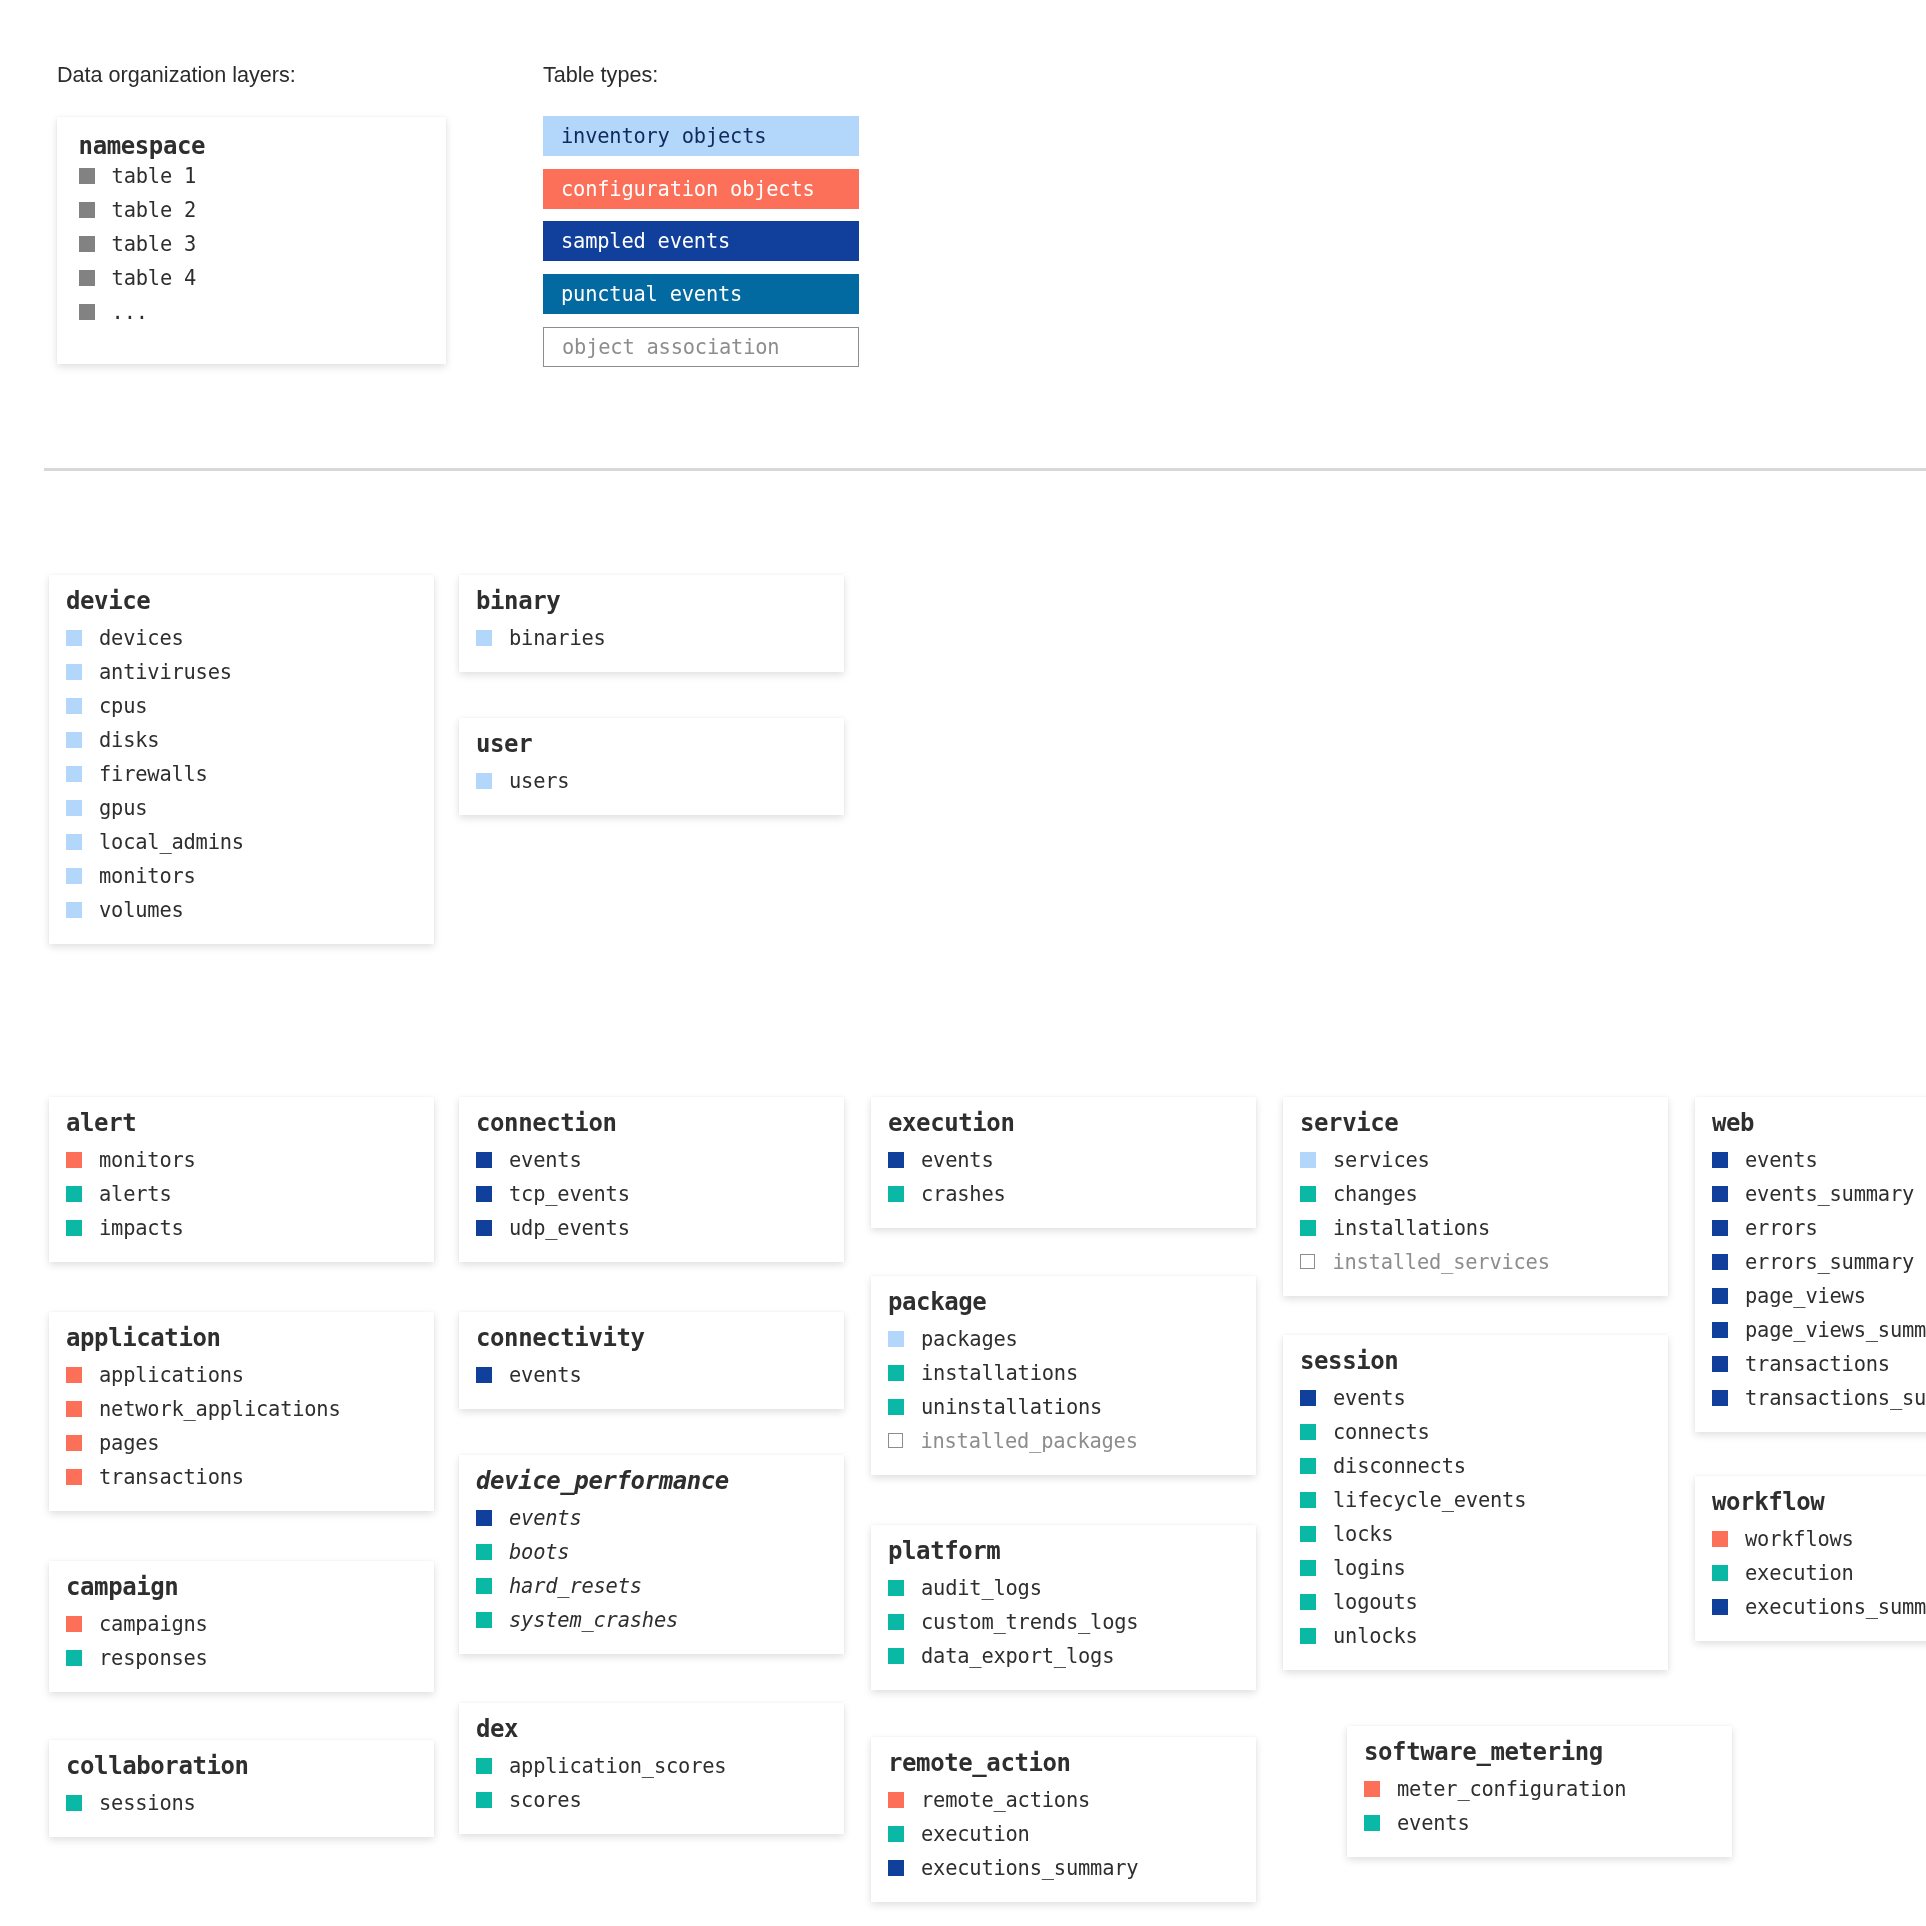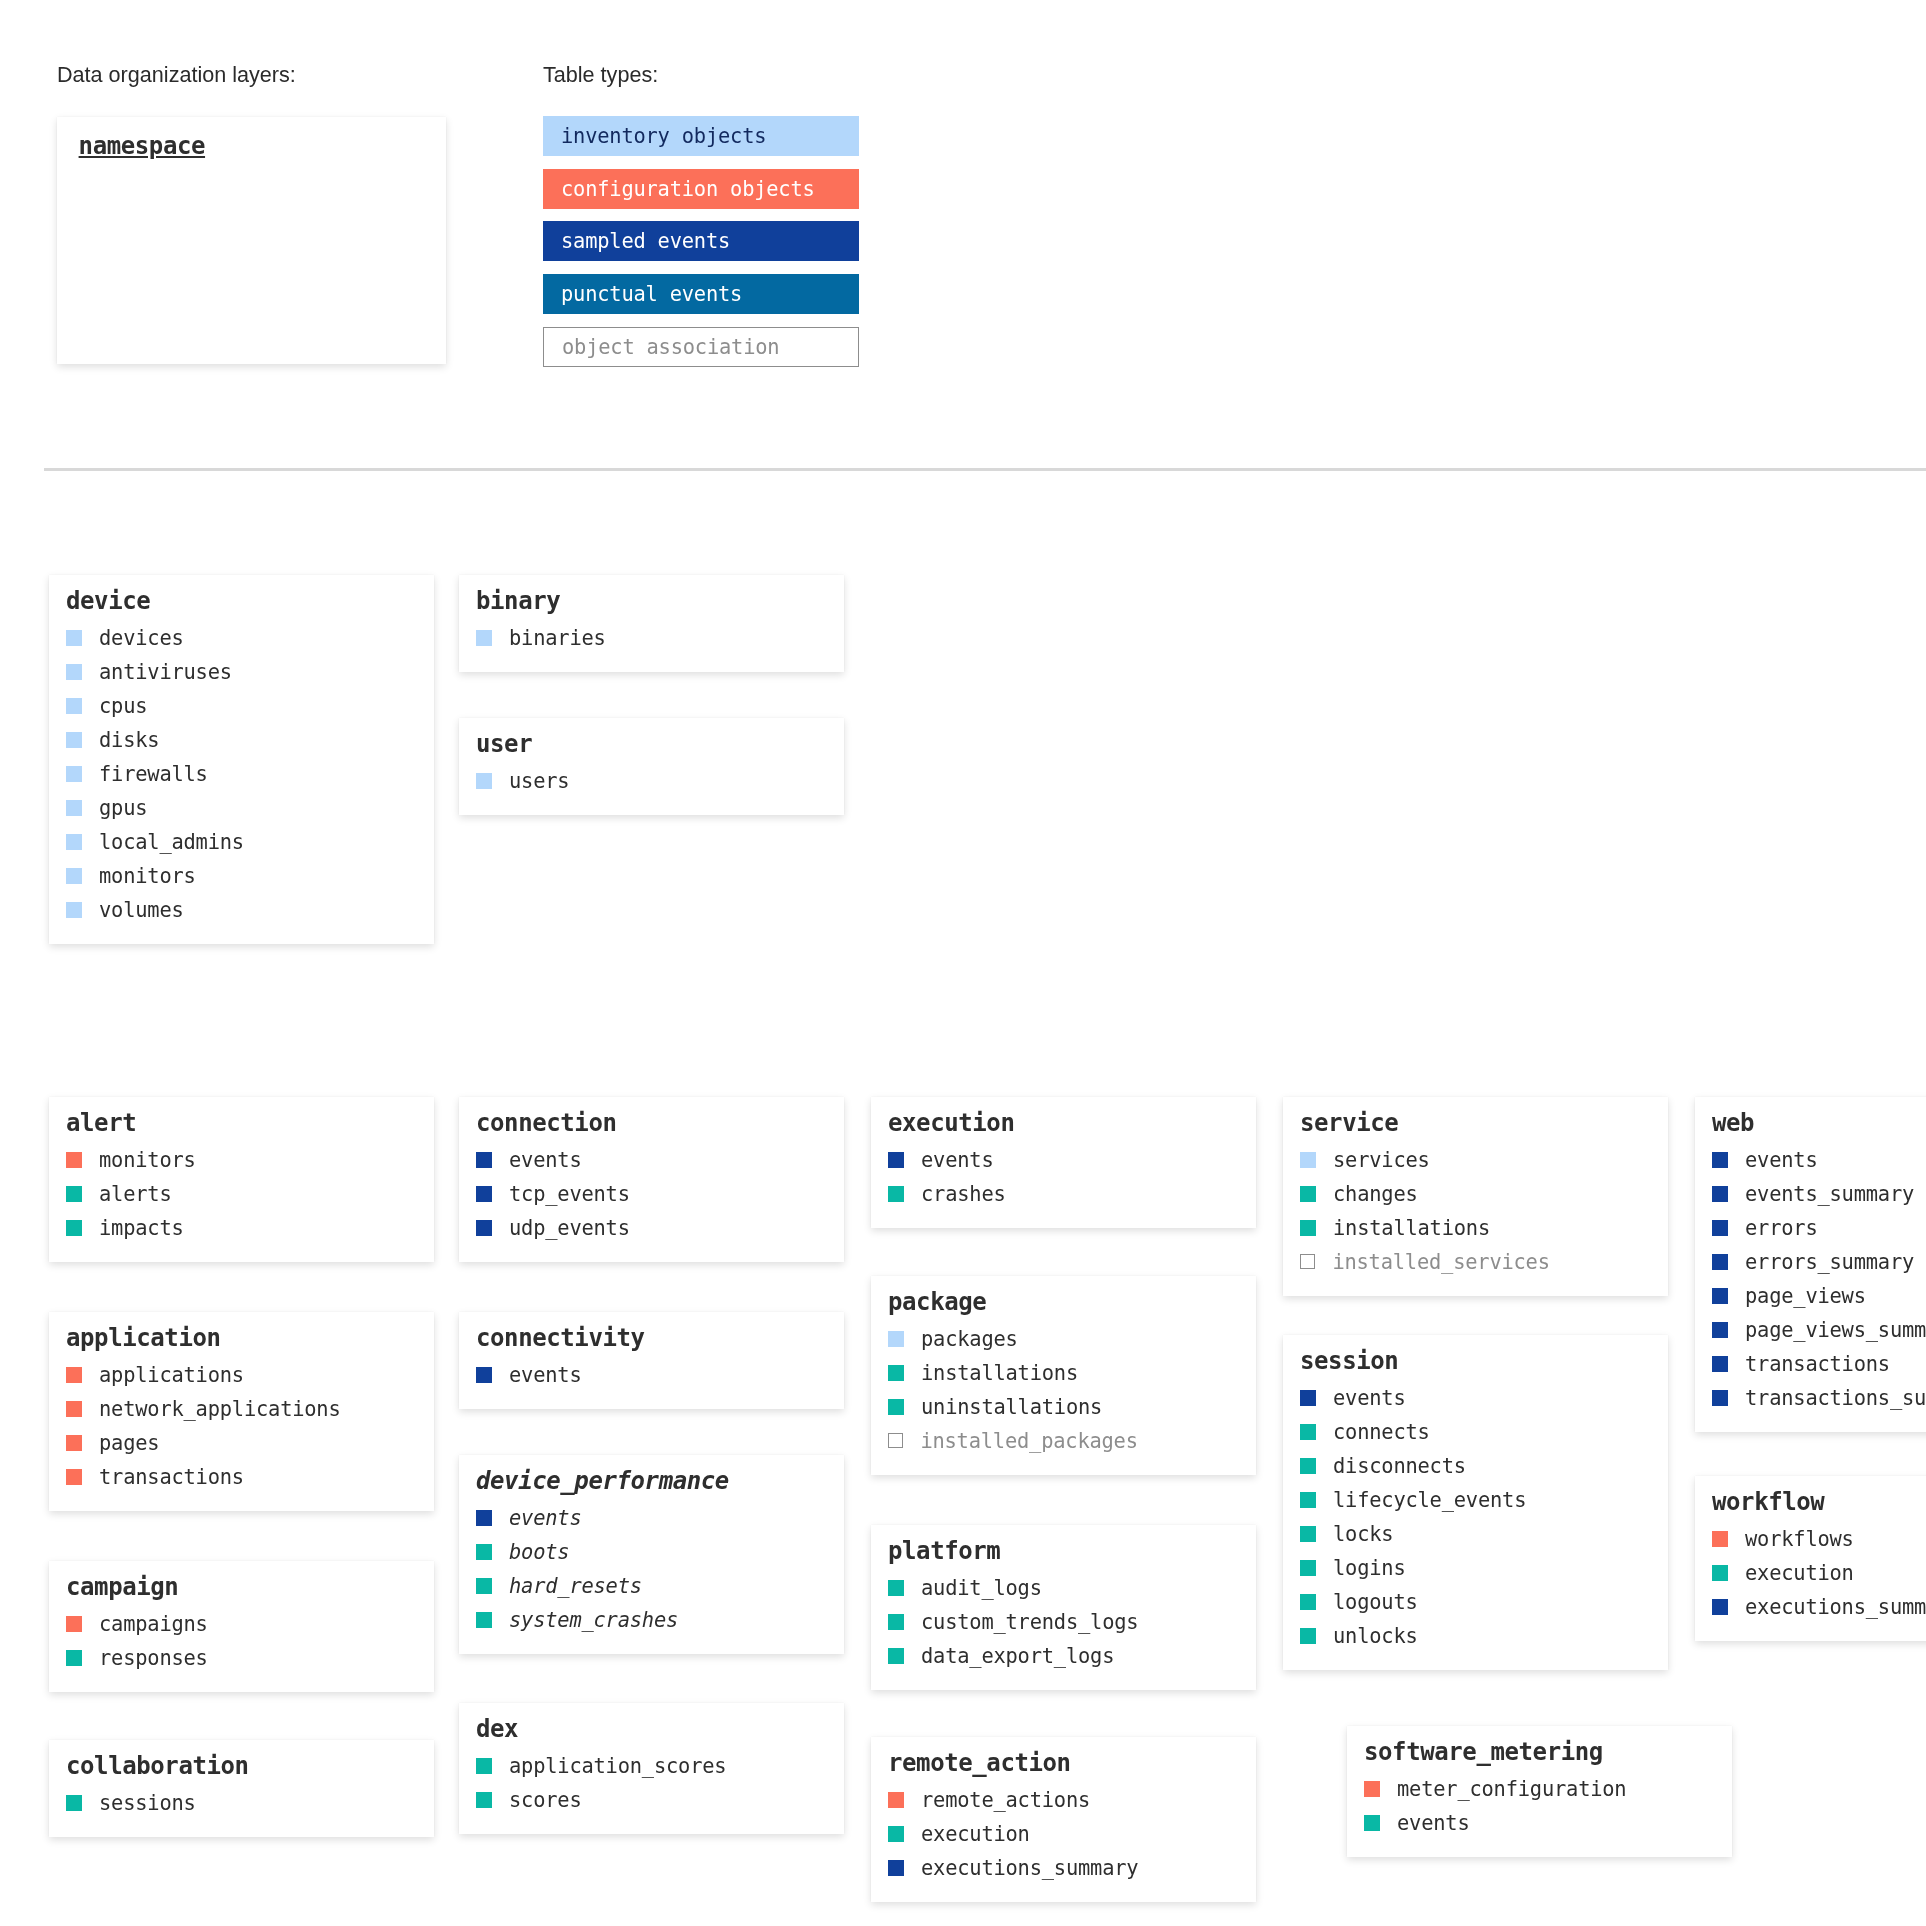--- a/index.html
+++ b/index.html
@@ -75,21 +75,21 @@
   
   #card-namespace {
     left: 57px;
     top: 117px;
     width: 389px;
     height: 247px;
     padding: 16px 21.6px;
   }
   #card-namespace .row { height: 34px; }
   #card-namespace .swatch { background: #828282; }
-  #card-namespace .card-title { margin-bottom: 0; text-decoration: underline; }
+  #card-namespace .card-title { margin-bottom: 0; }
 
   
   .legend { position: absolute; left: 543px; top: 116px; }
   .legend-item {
     width: 316px;
     height: 40px;
     margin-bottom: 12.7px;
     display: flex;
     align-items: center;
     padding-left: 18px;
@@ -126,20 +126,42 @@
 <body>
 
 <div class="page">
 
   <div class="section-heading" id="heading-layers">Data organization layers:</div>
 
   <div class="section-heading" id="heading-types">Table types:</div>
 
   <div class="card" id="card-namespace">
     <div class="card-title">namespace</div>
+    <div id="namespace-rows">
+        <div class="row">
+          <span class="swatch c-namespace"></span>
+          <span class="row-label">table 1</span>
+        </div>
+        <div class="row">
+          <span class="swatch c-namespace"></span>
+          <span class="row-label">table 2</span>
+        </div>
+        <div class="row">
+          <span class="swatch c-namespace"></span>
+          <span class="row-label">table 3</span>
+        </div>
+        <div class="row">
+          <span class="swatch c-namespace"></span>
+          <span class="row-label">table 4</span>
+        </div>
+        <div class="row">
+          <span class="swatch c-namespace"></span>
+          <span class="row-label">...</span>
+        </div>
+      </div>
   </div>
 
   <div class="legend" id="legend">
       <div class="legend-item li-inventory">
         <span>inventory objects</span>
       </div>
       <div class="legend-item li-configuration">
         <span>configuration objects</span>
       </div>
       <div class="legend-item li-sampled">

